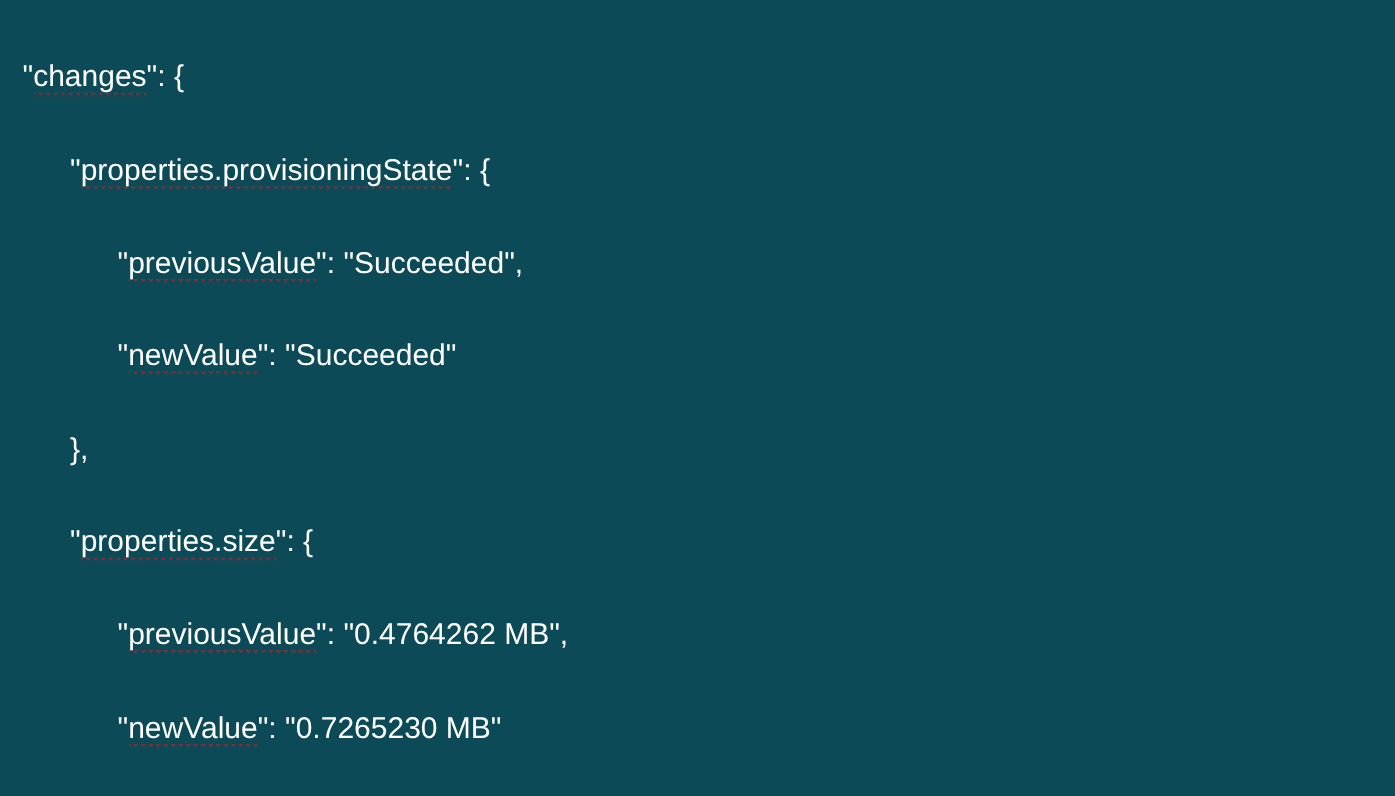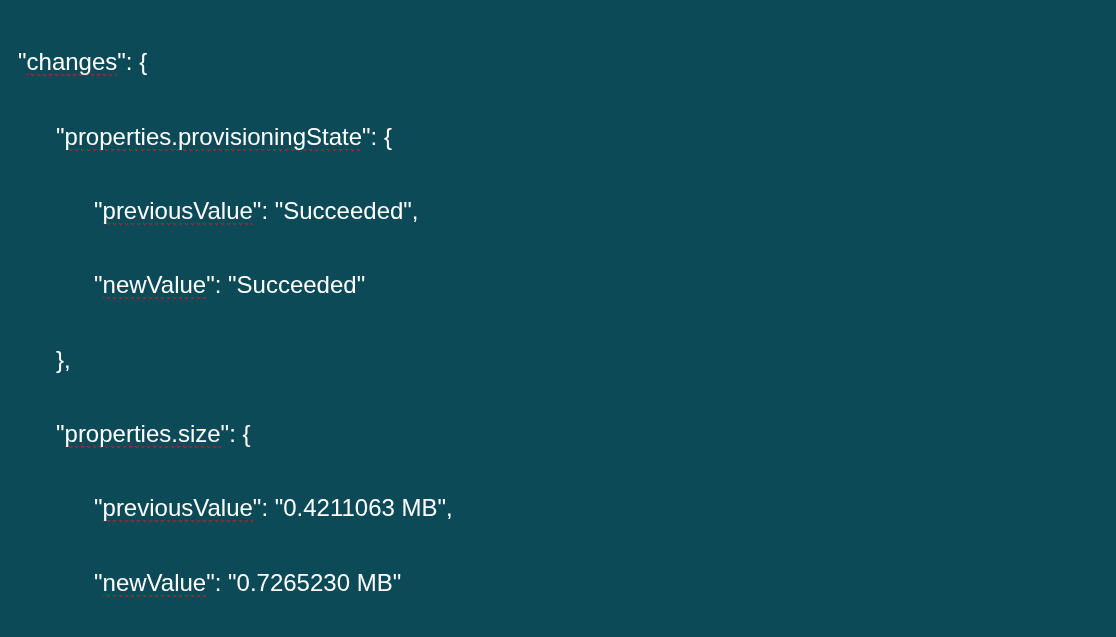--- a/index.html
+++ b/index.html
@@ -36,21 +36,21 @@
 </head>
 <body>
 
 <div class="code-block">
 <span class="line ind0">"<span class="squig-red">changes</span>": {</span>
 <span class="line ind1">"<span class="squig-red">properties.provisioningState</span>": {</span>
 <span class="line ind2">"<span class="squig-red">previousValue</span>": "<span>Succeeded</span>",</span>
 <span class="line ind2">"<span class="squig-red">newValue</span>": "<span>Succeeded</span>"</span>
 <span class="line ind1">},</span>
 <span class="line ind1">"<span class="squig-red">properties.size</span>": {</span>
-<span class="line ind2">"<span class="squig-red">previousValue</span>": "<span>0.4211063 MB</span>",</span>
+<span class="line ind2">"<span class="squig-red">previousValue</span>": "<span>0.4764262 MB</span>",</span>
 <span class="line ind2">"<span class="squig-red">newValue</span>": "<span>0.7265230 MB</span>"</span>
 
 
 
 
 
 
 
 
 </div>

